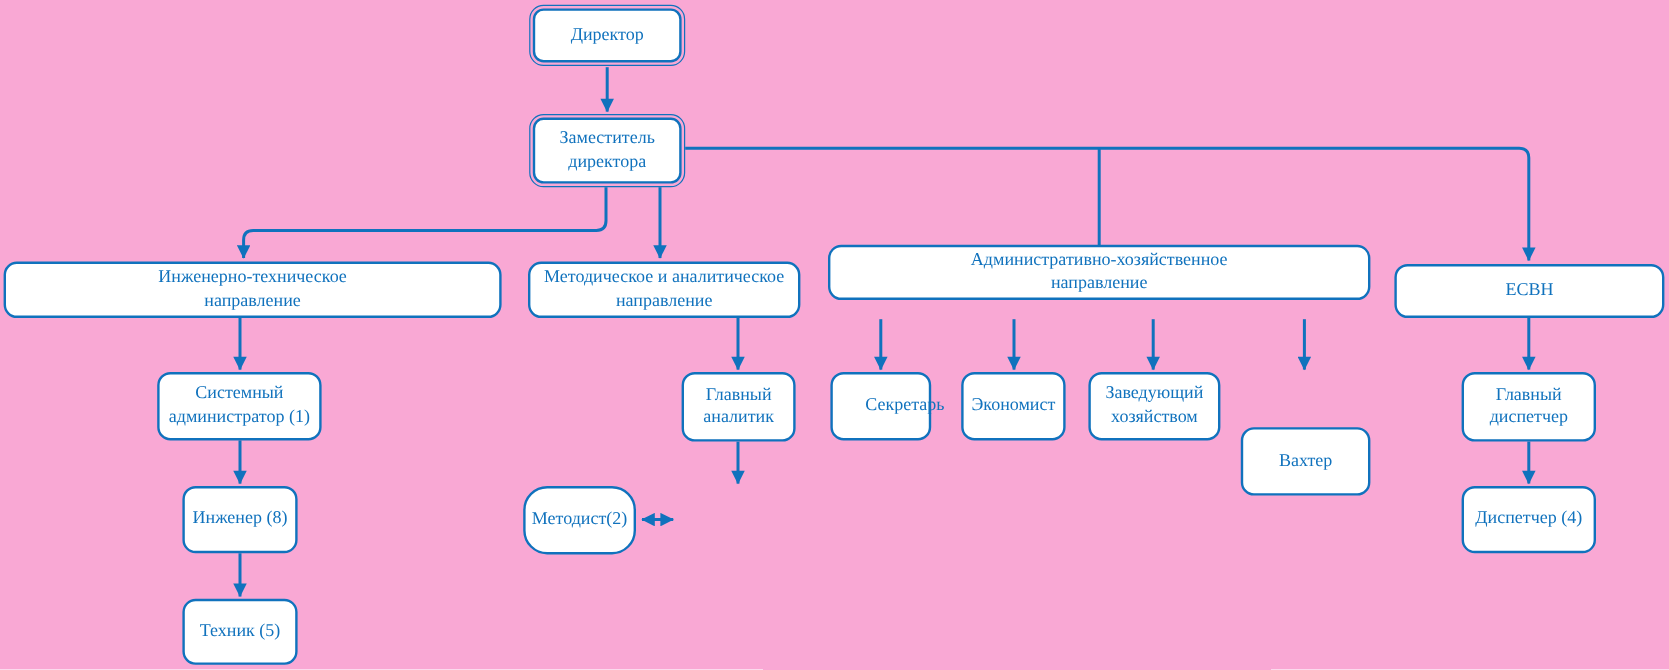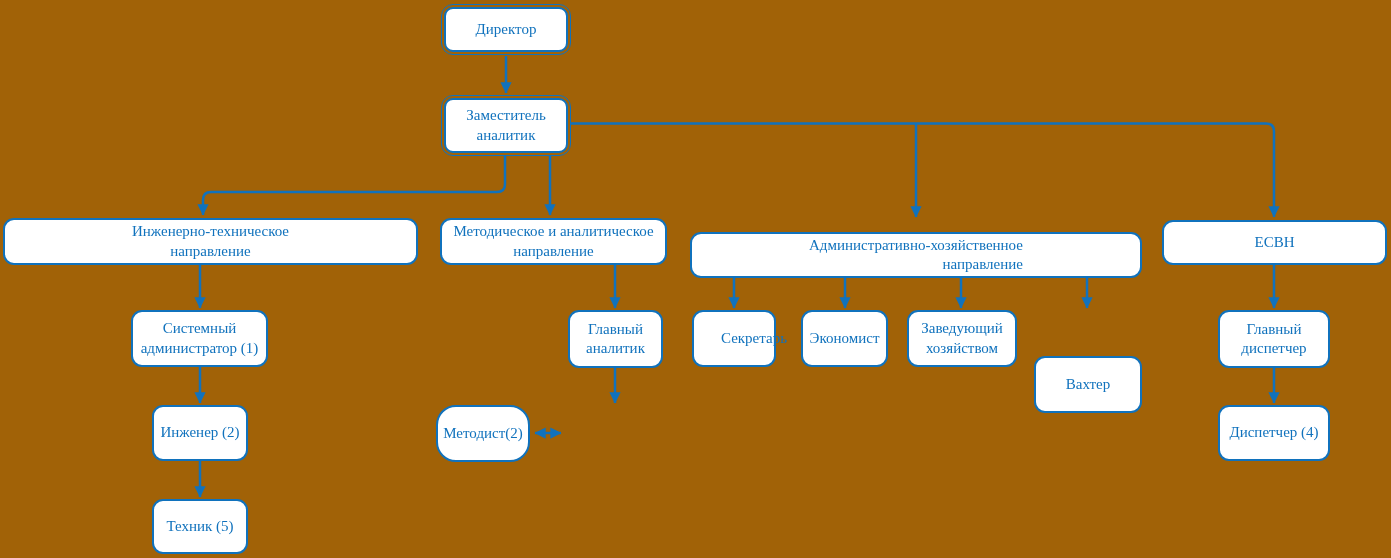--- a/index.html
+++ b/index.html
@@ -1,21 +1,21 @@
 <!DOCTYPE html>
 <html><head>
 <meta charset="utf-8">
 <style>
   :root { --blue: #1072BD; }
   html, body { margin: 0; padding: 0; background: #ffffff; }
   .canvas {
     position: relative;
     width: 1391px;
     height: 558px;
-    background: #a16207;
+    background: #f9a8d4;
     font-family: "Liberation Serif", "DejaVu Serif", serif;
     overflow: hidden;
   }
   .edges {
     position: absolute;
     left: 0; top: 0;
     width: 1391px; height: 558px;
   }
   .edges path {
     fill: none;
@@ -71,37 +71,37 @@
     <path d="M845 266 L845 308" marker-end="url(#arrow)"></path>
     <path d="M961 266 L961 308" marker-end="url(#arrow)"></path>
     <path d="M1087 266 L1087 308" marker-end="url(#arrow)"></path>
     <path d="M1274 265 L1274 308" marker-end="url(#arrow)"></path>
     <path d="M1274 368 L1274 403" marker-end="url(#arrow)"></path>
   </svg>
 
   <div class="node double" style="left:444px; top:7px; width:124px; height:45px;">Директор</div>
 
   <div class="node double" style="left:444px; top:98px; width:124px; height:55px;">Заместитель
-аналитик</div>
+директора</div>
 
   <div class="node" style="left:3px; top:218px; width:415px; height:47px;">Инженерно-техническое
 направление</div>
 
   <div class="node" style="left:440px; top:218px; width:227px; height:47px;border-radius:11px;">Методическое и аналитическое
 направление</div>
 
-  <div class="node" style="left:690px; top:232px; width:452px; height:46px;text-align:right;">Административно-хозяйственное
+  <div class="node" style="left:690px; top:204px; width:452px; height:46px;">Административно-хозяйственное
 направление</div>
 
   <div class="node" style="left:1162px; top:220px; width:225px; height:45px;">ЕСВН</div>
 
   <div class="node" style="left:131px; top:310px; width:137px; height:57px;">Системный
 администратор (1)</div>
 
-  <div class="node" style="left:152px; top:405px; width:96px; height:56px;">Инженер (2)</div>
+  <div class="node" style="left:152px; top:405px; width:96px; height:56px;">Инженер (8)</div>
 
   <div class="node" style="left:152px; top:499px; width:96px; height:55px;">Техник (5)</div>
 
   <div class="node" style="left:568px; top:310px; width:95px; height:58px;">Главный
 аналитик</div>
 
   <div class="node" style="left:436px; top:405px; width:94px; height:57px;border-radius:20px;">Методист(2)</div>
 
 
   <div class="node" style="left:692px; top:310px; width:84px; height:57px;padding-left:44px;">Секретарь</div>

